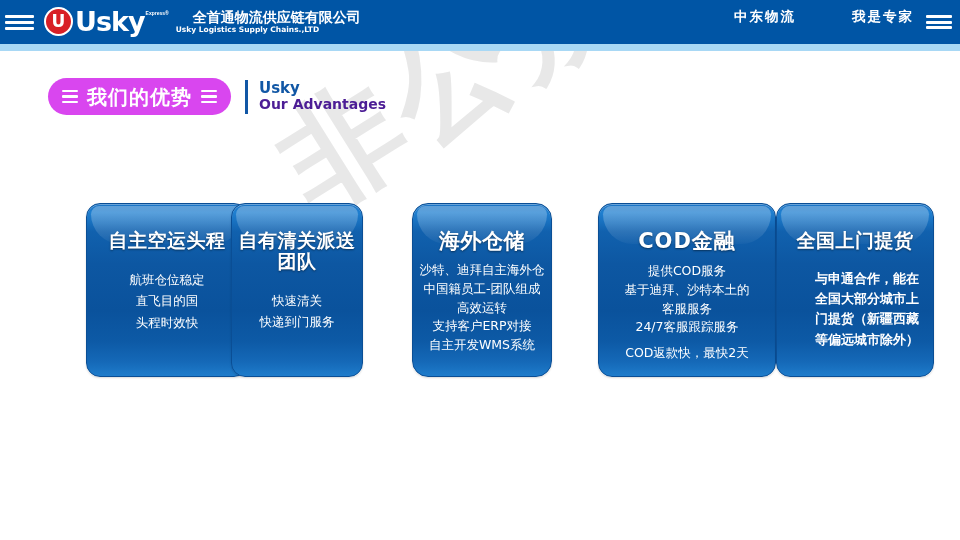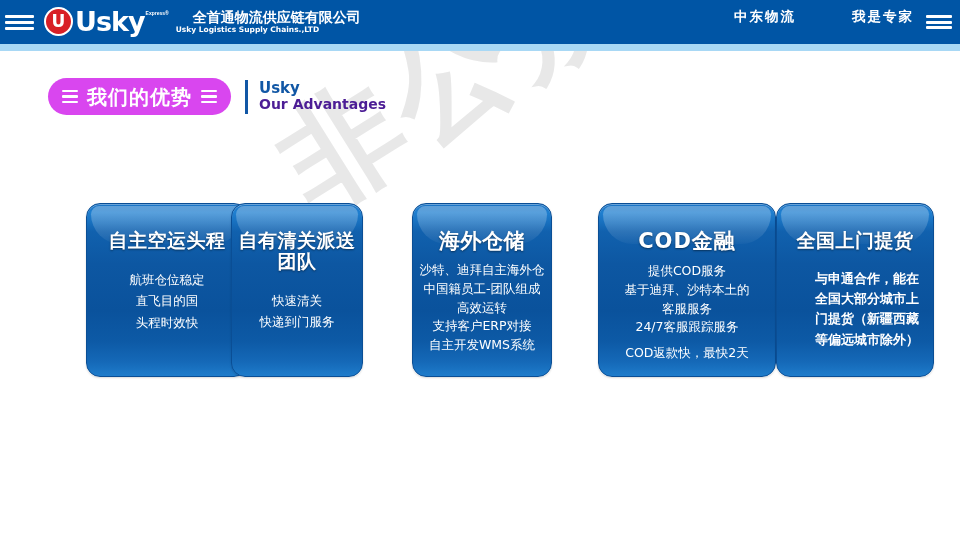--- a/index.html
+++ b/index.html
@@ -121,21 +121,21 @@
   .card-body{
     position:relative;z-index:2;margin-top:13px;padding:0 6px;
     color:#ffffff;font-size:12.5px;line-height:1.52;font-weight:400;
     font-family:"DejaVu Sans","Liberation Sans",sans-serif;
   }
   .card-body .gap{display:block;height:7px;}
 
   
   .card-1{left:50px;width:162px;margin-left:36px;}
   .card-2{left:231px;width:132px;}
-  .card-3{left:412px;width:140px;}
+  .card-3{left:412px;width:140px;border-radius:16px;}
   .card-4{left:598px;width:178px;}
   .card-5{left:776px;width:158px;}
 
   .card-1 .card-body,.card-2 .card-body{margin-top:18px;line-height:1.72;}
   .card-3 .card-title{font-size:21px;}
   .card-3 .card-body{margin-top:8px;font-size:12.5px;line-height:1.5;}
   .card-4 .card-title{font-size:21px;letter-spacing:1px;}
   .card-4 .card-body{margin-top:9px;line-height:1.5;}
   .card-5 .card-title{font-size:19px;}
   .card-5 .card-body{margin-top:18px;font-weight:700;font-size:13px;line-height:1.56;padding:0 14px;text-align:right;}

